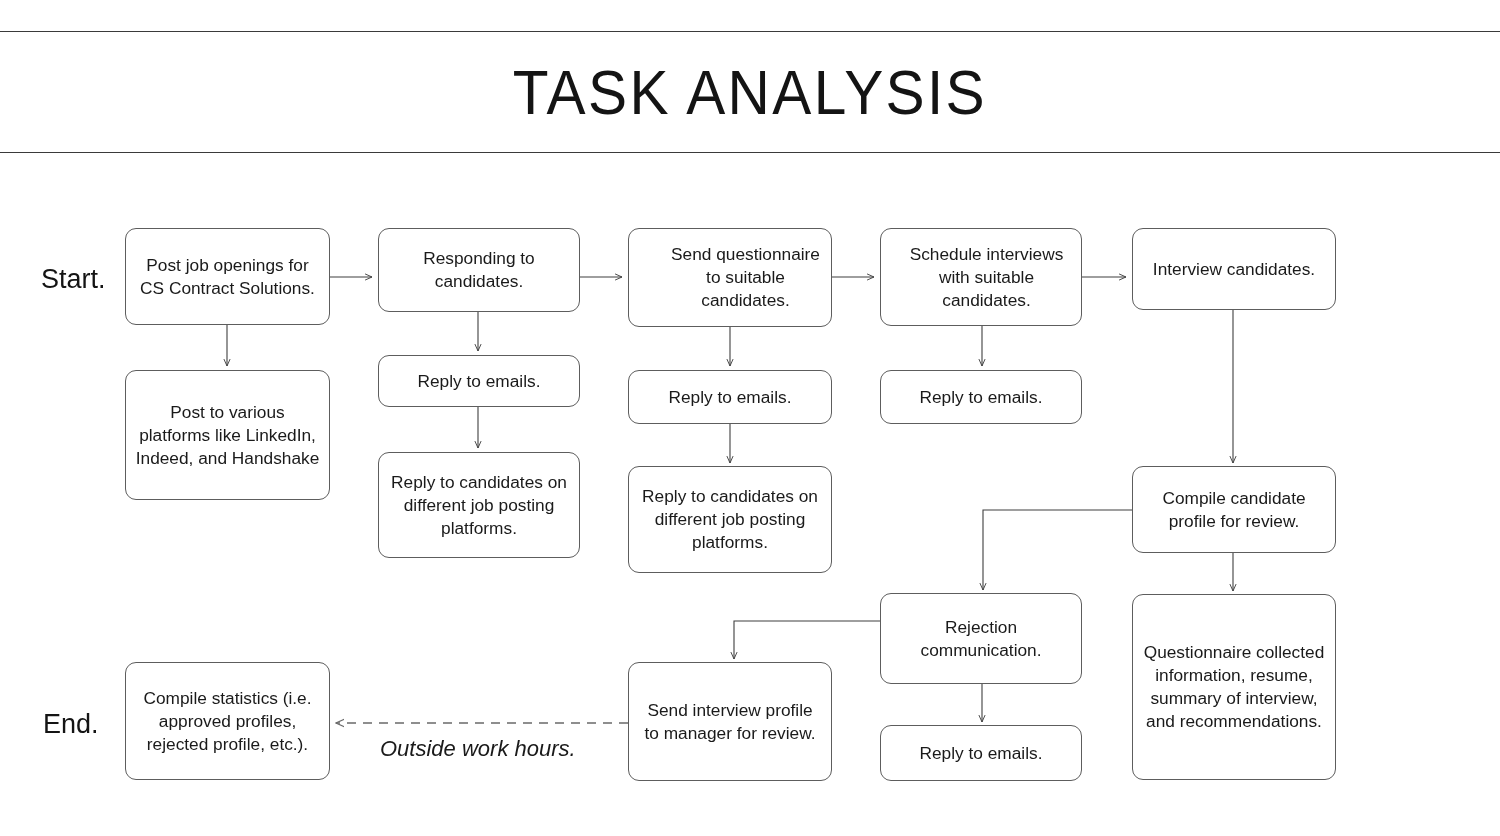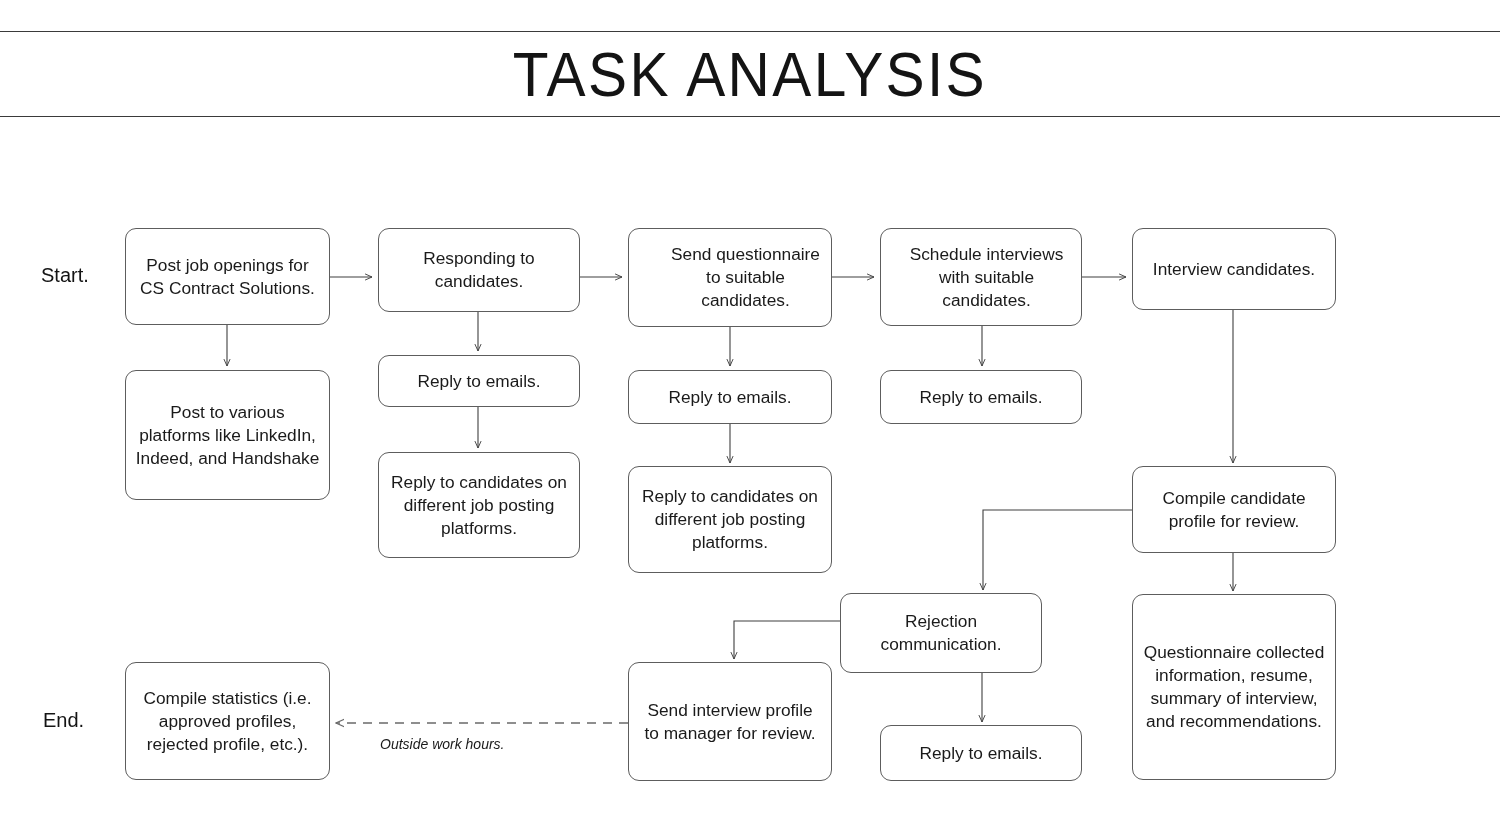--- a/index.html
+++ b/index.html
@@ -15,21 +15,21 @@
     overflow: hidden;
     position: relative;
   }
 
   
   #header-band {
     position: absolute;
     left: 0;
     top: 31px;
     width: 1500px;
-    height: 86px;
+    height: 122px;
     border-top: 1.5px solid #3a3a3a;
     border-bottom: 1.5px solid #3a3a3a;
     box-sizing: border-box;
     display: flex;
     align-items: center;
     justify-content: center;
   }
   #page-title {
     font-size: 63px;
     font-weight: 300;
@@ -71,30 +71,30 @@
     font-size: 17.3px;
     line-height: 1.33;
     color: #1a1a1a;
     padding: 4px 9px;
     z-index: 2;
   }
 
   
   .phase-label {
     position: absolute;
-    font-size: 20px;
+    font-size: 27px;
     color: #141414;
     z-index: 2;
     white-space: nowrap;
   }
 
   
   .edge-note {
     position: absolute;
-    font-size: 14px;
+    font-size: 22px;
     font-style: italic;
     color: #1a1a1a;
     white-space: nowrap;
     z-index: 3;
   }
 </style>
 </head>
 <body>
 
 <div id="header-band">
@@ -152,21 +152,21 @@
   <div class="node" style="left:378px; top:202px; width:202px; height:52px;">Reply to emails.</div>
   <div class="node" style="left:378px; top:299px; width:202px; height:106px;">Reply to candidates on different job posting platforms.</div>
 
   <div class="node" style="left:628px; top:75px; width:204px; height:99px;padding-left:40px;">Send questionnaire to suitable candidates.</div>
   <div class="node" style="left:628px; top:217px; width:204px; height:54px;">Reply to emails.</div>
   <div class="node" style="left:628px; top:313px; width:204px; height:107px;">Reply to candidates on different job posting platforms.</div>
   <div class="node" style="left:628px; top:509px; width:204px; height:119px;">Send interview profile to manager for review.</div>
 
   <div class="node" style="left:880px; top:75px; width:202px; height:98px;padding-left:20px;">Schedule interviews with suitable candidates.</div>
   <div class="node" style="left:880px; top:217px; width:202px; height:54px;">Reply to emails.</div>
-  <div class="node" style="left:840px; top:440px; width:202px; height:80px;text-align:center;">Rejection communication.</div>
+  <div class="node" style="left:880px; top:440px; width:202px; height:91px;text-align:center;">Rejection communication.</div>
   <div class="node" style="left:880px; top:572px; width:202px; height:56px;">Reply to emails.</div>
 
   <div class="node" style="left:1132px; top:75px; width:204px; height:82px;">Interview candidates.</div>
   <div class="node" style="left:1132px; top:313px; width:204px; height:87px;">Compile candidate profile for review.</div>
   <div class="node" style="left:1132px; top:441px; width:204px; height:186px;">Questionnaire collected information, resume, summary of interview, and recommendations.</div>
 
   <div class="edge-note" style="left:380px; top:583px;">Outside work hours.</div>
 
 </div>
 

